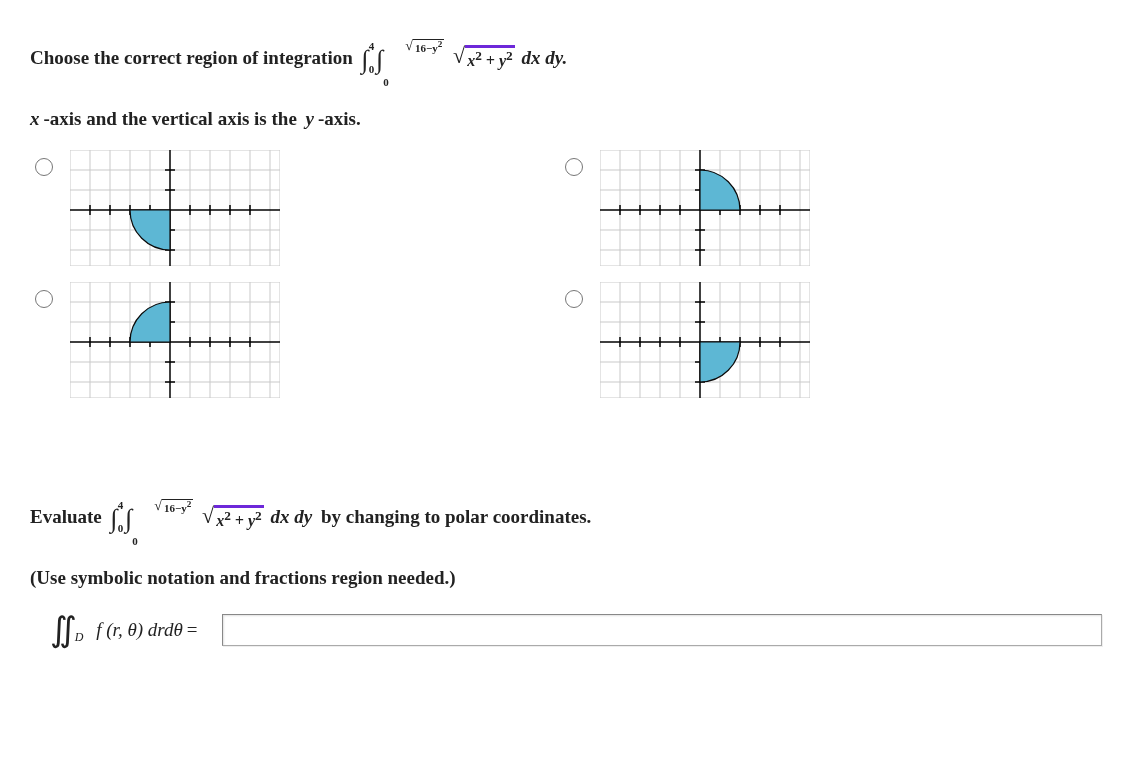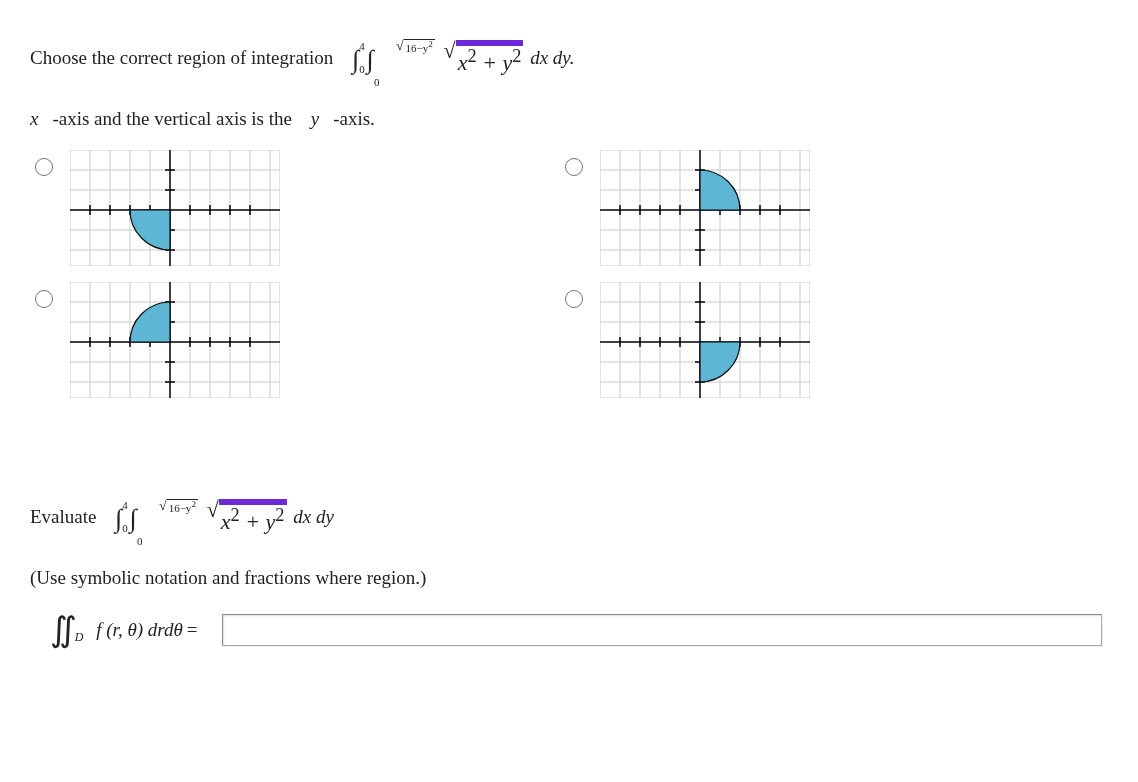--- a/index.html
+++ b/index.html
@@ -8,21 +8,22 @@
     color: #222;
     margin: 0;
     padding: 28px 30px;
     background: #fff;
   }
   .line {
     margin: 0 0 20px 0;
     display: flex;
     align-items: center;
     flex-wrap: wrap;
-    gap: 14px;
+    gap: 4px;
+    font-weight: bold;
   }
   .line span { white-space: pre; }
   .ital { font-style: italic; }
   .math-inline {
     display: inline-flex;
     align-items: center;
     gap: 2px;
     white-space: nowrap;
   }
   .intsym { font-size: 26px; position: relative; top: 2px; }
@@ -35,24 +36,24 @@
     margin-left: -2px;
   }
   .bounds .top { margin-bottom: 12px; }
   .sqrt-wrap {
     display: inline-flex;
     align-items: flex-start;
     position: relative;
   }
   .radical { font-size: 22px; line-height: 1; }
   .sqrt-content {
-    border-top: 6px solid #6d28d9;
+    border-top: 3px solid #6d28d9;
     white-space: nowrap;
     padding: 0 2px;
-    font-size: 22px;
+    font-size: 16px;
   }
   .sqrt-content.small { font-size: 11px; border-top: 0.5px solid #222; text-align: right; }
   .radical.small { font-size: 14px; }
 
   .choices {
     display: grid;
     grid-template-columns: 1fr 1fr;
     column-gap: 60px;
     row-gap: 16px;
     margin-bottom: 90px;
@@ -332,24 +333,25 @@
       </span>
       <span>0</span>
     </span>
     <span>&nbsp;</span>
     <span class="sqrt-wrap">
       <span class="radical">√</span>
       <span class="sqrt-content"><span class="ital">x</span><sup>2</sup><span class="ital"> + y</span><sup>2</sup></span>
     </span>
     <span class="ital"> dx dy</span>
   </span>
+  <span> by changing to polar coordinates.</span>
 </div>
 
 <div class="line">
-  <span>(Use symbolic notation and fractions where region.)</span>
+  <span>(Use symbolic notation and fractions region needed.)</span>
 </div>
 
 <div class="answer-row">
   <div class="answer-lhs">
     <span class="dblint">∬</span>
     <span style="font-size:12px; align-self:flex-end; margin-left:-6px; margin-bottom:2px;" class="ital">D</span>
     <span>&nbsp;</span>
     <span class="ital">f (r, θ) drdθ</span>
     <span> = </span>
   </div>

